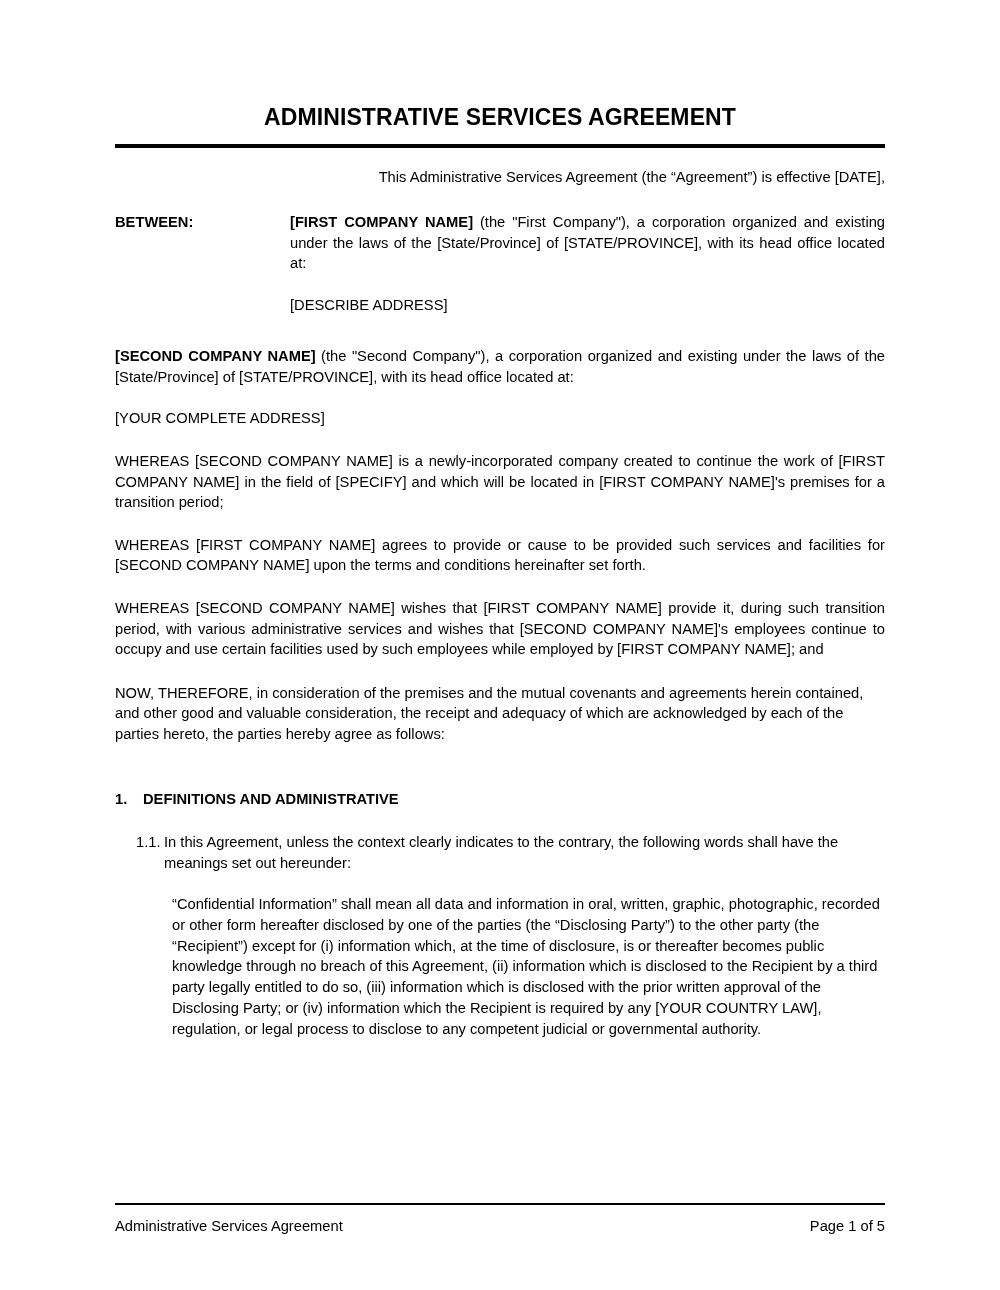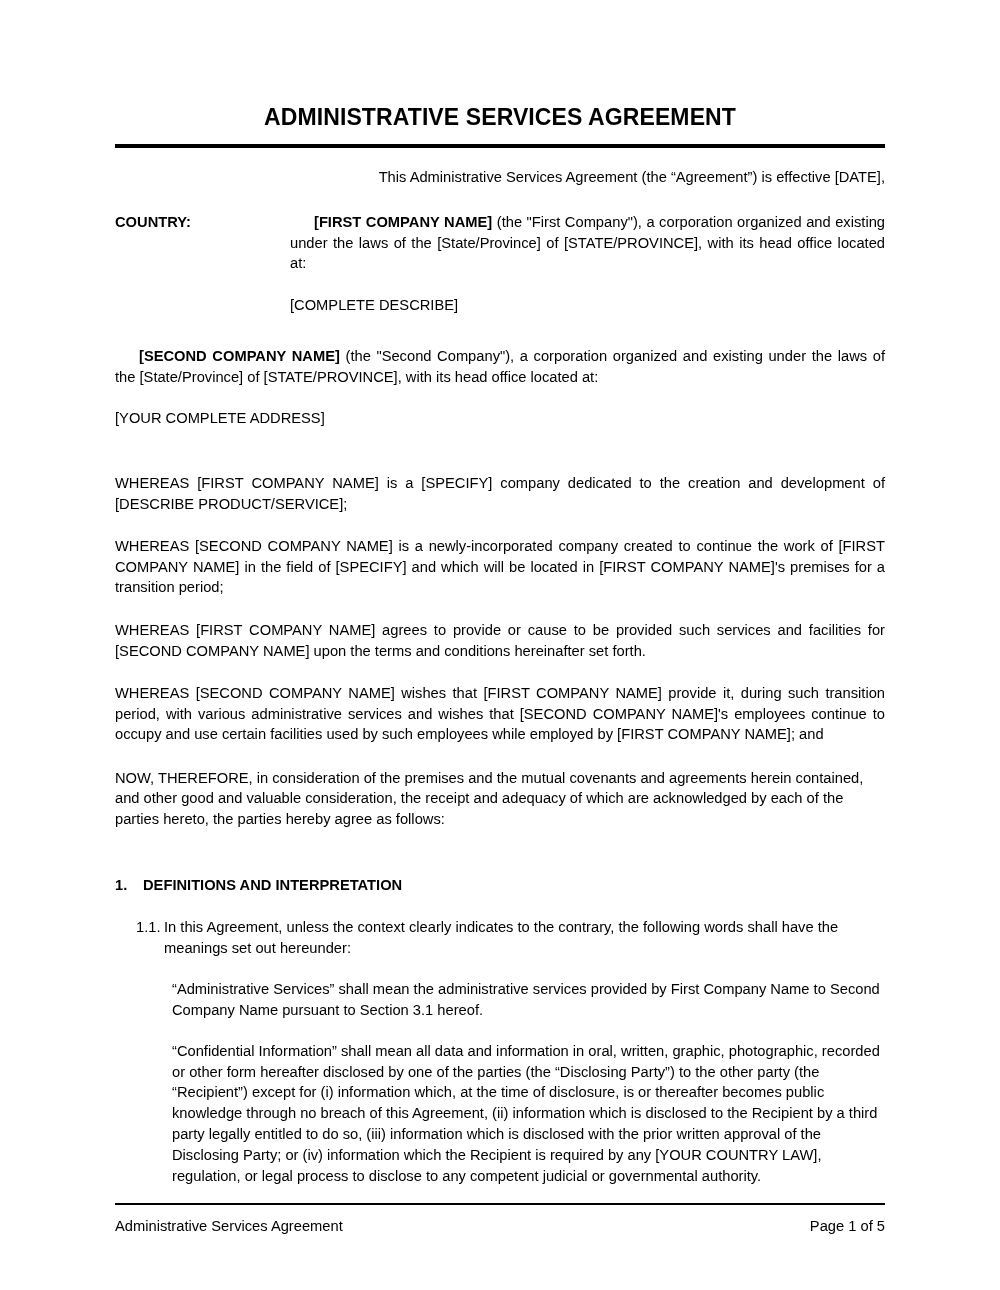--- a/index.html
+++ b/index.html
@@ -75,21 +75,20 @@
   }
   .party-body {
     flex: 1 1 auto;
     font-size: 14.7px;
     line-height: 1.40;
     text-align: justify;
     text-justify: inter-word;
   }
   .party-body .strong {
     font-weight: bold;
-    margin-left: 24px;
   }
   .party-address {
     margin-top: 21px;
     text-align: left;
   }
 
   
   .whereas-first {
     margin-top: 44px;
   }
@@ -165,55 +164,53 @@
 
   <div class="content">
 
     <h1 class="doc-title">ADMINISTRATIVE SERVICES AGREEMENT</h1>
 
     <hr class="title-rule">
 
     <p class="para intro">This Administrative Services Agreement (the “Agreement”) is effective [DATE],</p>
 
     <div class="party-block">
-      <div class="party-label">COUNTRY:</div>
+      <div class="party-label">BETWEEN:</div>
       <div class="party-body">
         <p class="para justify" style="margin:0;"><span class="strong">[FIRST COMPANY NAME]</span><span> (the "First Company"), a corporation organized and existing under the laws of the [State/Province] of [STATE/PROVINCE], with its head office located at:</span></p>
-        <p class="para party-address">[COMPLETE DESCRIBE]</p>
+        <p class="para party-address">[DESCRIBE ADDRESS]</p>
       </div>
     </div>
 
     <div class="party-block" style="margin-top:31px;">
       <div class="party-body">
         <p class="para justify" style="margin:0;"><span class="strong">[SECOND COMPANY NAME]</span><span> (the "Second Company"), a corporation organized and existing under the laws of the [State/Province] of [STATE/PROVINCE], with its head office located at:</span></p>
         <p class="para party-address">[YOUR COMPLETE ADDRESS]</p>
       </div>
     </div>
 
-    <p class="para justify whereas-first">WHEREAS [FIRST COMPANY NAME] is a [SPECIFY] company dedicated to the creation and development of [DESCRIBE PRODUCT/SERVICE];</p>
 
     <p class="para justify whereas">WHEREAS [SECOND COMPANY NAME] is a newly-incorporated company created to continue the work of [FIRST COMPANY NAME] in the field of [SPECIFY] and which will be located in [FIRST COMPANY NAME]'s premises for a transition period;</p>
 
     <p class="para justify whereas">WHEREAS [FIRST COMPANY NAME] agrees to provide or cause to be provided such services and facilities for [SECOND COMPANY NAME] upon the terms and conditions hereinafter set forth.</p>
 
     <p class="para justify whereas">WHEREAS [SECOND COMPANY NAME] wishes that [FIRST COMPANY NAME] provide it, during such transition period, with various administrative services and wishes that [SECOND COMPANY NAME]'s employees continue to occupy and use certain facilities used by such employees while employed by [FIRST COMPANY NAME]; and</p>
 
     <p class="para nowtherefore">NOW, THEREFORE, in consideration of the premises and the mutual covenants and agreements herein contained, and other good and valuable consideration, the receipt and adequacy of which are acknowledged by each of the parties hereto, the parties hereby agree as follows:</p>
 
     <div class="section-heading">
       <span class="num">1.</span>
-      <span>DEFINITIONS AND INTERPRETATION</span>
+      <span>DEFINITIONS AND ADMINISTRATIVE</span>
     </div>
 
     <div class="clause">
       <span class="num">1.1.</span>
       <span class="text">In this Agreement, unless the context clearly indicates to the contrary, the following words shall have the meanings set out hereunder:</span>
     </div>
 
-    <p class="definition">“Administrative Services” shall mean the administrative services provided by First Company Name to Second Company Name pursuant to Section 3.1 hereof.</p>
 
     <p class="definition">“Confidential Information” shall mean all data and information in oral, written, graphic, photographic, recorded or other form hereafter disclosed by one of the parties (the “Disclosing Party”) to the other party (the “Recipient”) except for (i) information which, at the time of disclosure, is or thereafter becomes public knowledge through no breach of this Agreement, (ii) information which is disclosed to the Recipient by a third party legally entitled to do so, (iii) information which is disclosed with the prior written approval of the Disclosing Party; or (iv) information which the Recipient is required by any [YOUR COUNTRY LAW], regulation, or legal process to disclose to any competent judicial or governmental authority.</p>
 
   </div>
 
   <div class="footer">
     <hr class="footer-rule">
     <div class="footer-row">
       <span>Administrative Services Agreement</span>
       <span>Page 1 of 5</span>

